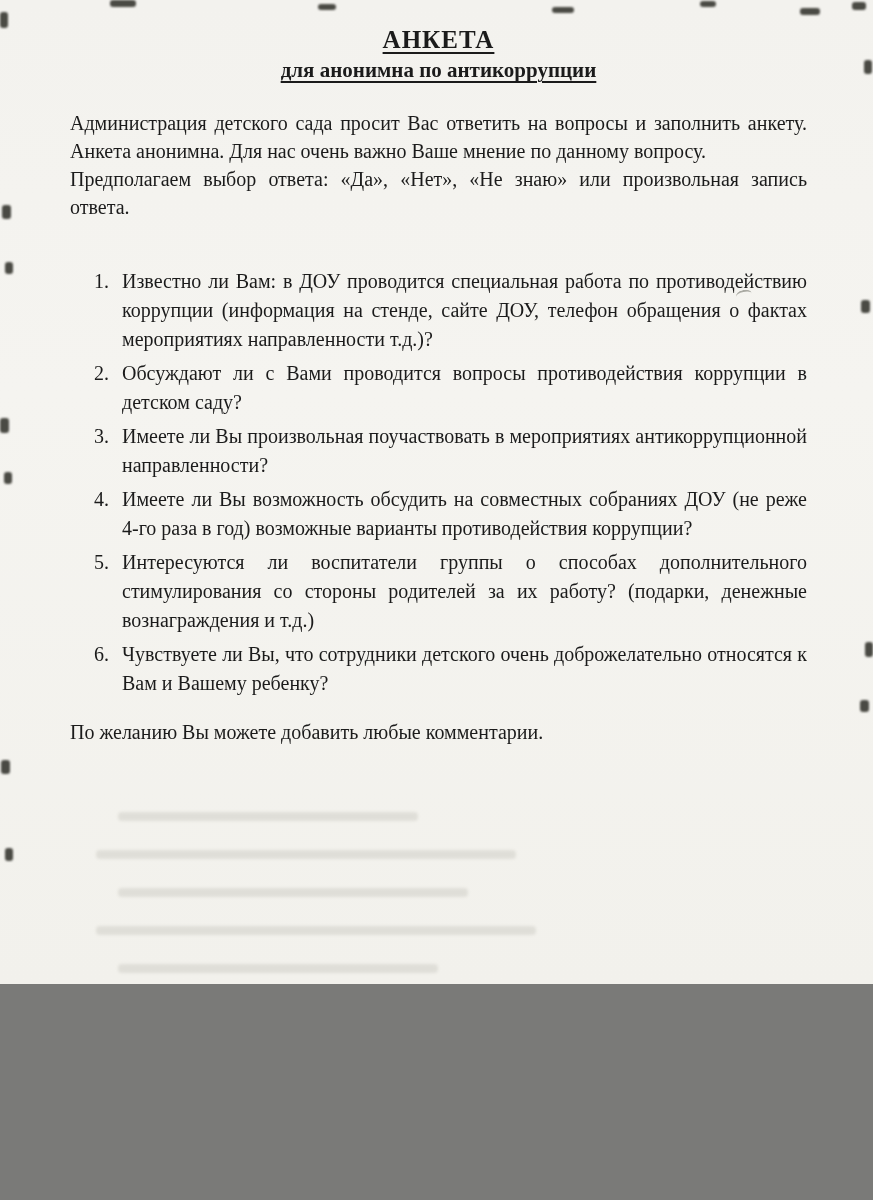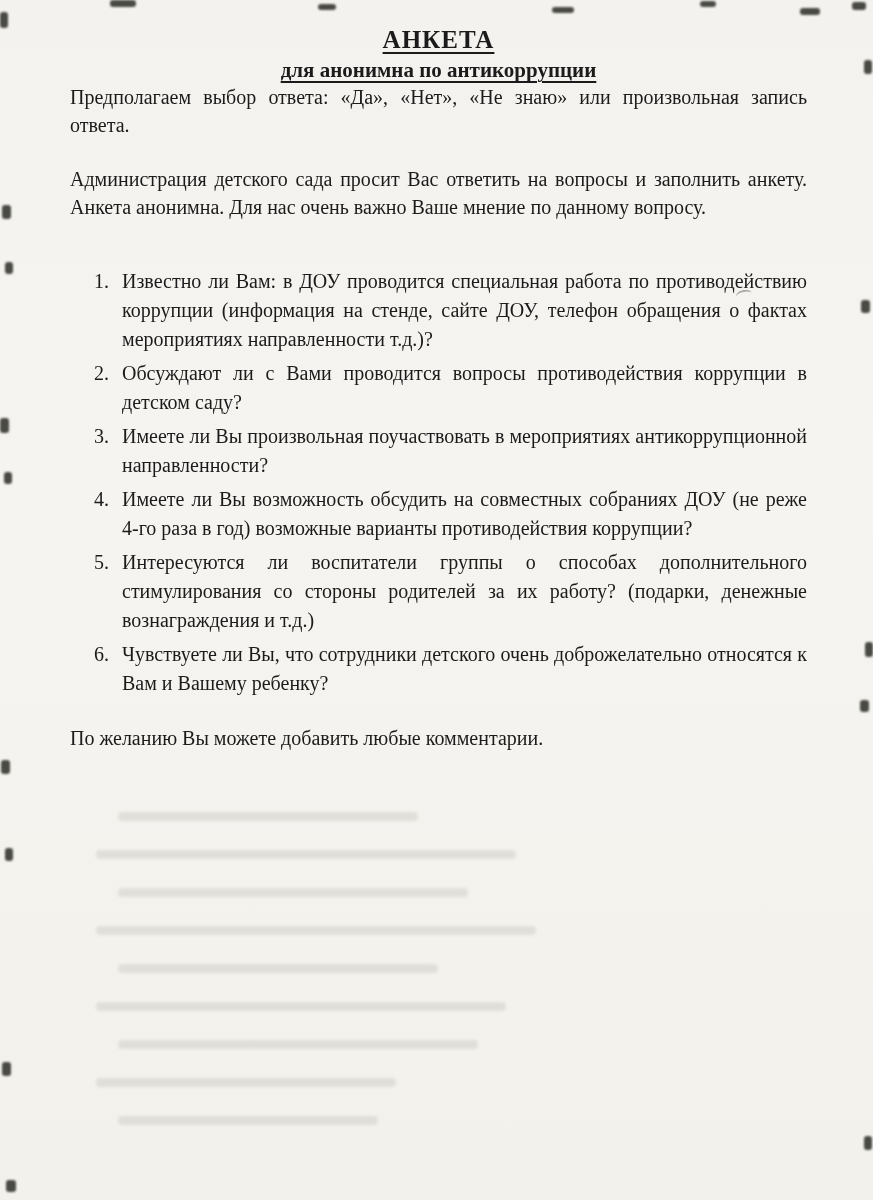--- a/index.html
+++ b/index.html
@@ -3,21 +3,21 @@
 <meta charset="utf-8">
 <style>
   html, body {
     margin: 0;
     padding: 0;
     background: #7a7a78;
   }
   .page {
     position: relative;
     width: 873px;
-    height: 1200px;
+    height: 984px;
     margin: 0 auto;
     background: linear-gradient(180deg, #f3f2ee 0%, #f5f4f0 40%, #f2f1ec 100%);
     font-family: "Liberation Serif", "DejaVu Serif", serif;
     color: #1b1b1b;
     overflow: hidden;
     box-shadow: 0 0 14px rgba(0,0,0,.45);
   }
   .content {
     position: absolute;
     left: 70px;
@@ -70,21 +70,21 @@
     flex: 0 0 28px;
     text-align: left;
   }
   .q-text {
     flex: 1;
     text-align: justify;
   }
   .closing {
     font-size: 20px;
     line-height: 28px;
-    margin-top: 26px;
+    margin-top: 20px;
   }
   
   .artifact {
     position: absolute;
     background: #4a4a44;
     border-radius: 3px;
     filter: blur(1px);
   }
   
   .ghost {
@@ -142,22 +142,22 @@
   <div class="ghost" style="left:96px;  top:1078px; width:300px; height:9px;"></div>
   <div class="ghost" style="left:118px; top:1116px; width:260px; height:9px;"></div>
 
   <div class="squiggle"></div>
 
   <div class="content">
     <h1 class="title">АНКЕТА</h1>
     <h2 class="subtitle">для анонимна по антикоррупции</h2>
 
 
+    <p class="para first">Администрация детского сада просит Вас ответить на вопросы и заполнить анкету. Анкета анонимна. Для нас очень важно Ваше мнение по данному вопросу.</p>
     <p class="para">Предполагаем выбор ответа: «Да», «Нет», «Не знаю» или произвольная запись ответа.</p>
-    <p class="para first">Администрация детского сада просит Вас ответить на вопросы и заполнить анкету. Анкета анонимна. Для нас очень важно Ваше мнение по данному вопросу.</p>
 
     <div class="questions">
       <div class="q-item">
         <span class="q-num">1.</span>
         <span class="q-text">Известно ли Вам: в ДОУ проводится специальная работа по противодействию коррупции (информация на стенде, сайте ДОУ, телефон обращения  о фактах мероприятиях направленности т.д.)?</span>
       </div>
       <div class="q-item">
         <span class="q-num">2.</span>
         <span class="q-text">Обсуждают ли с Вами проводится вопросы противодействия коррупции  в детском саду?</span>
       </div>

